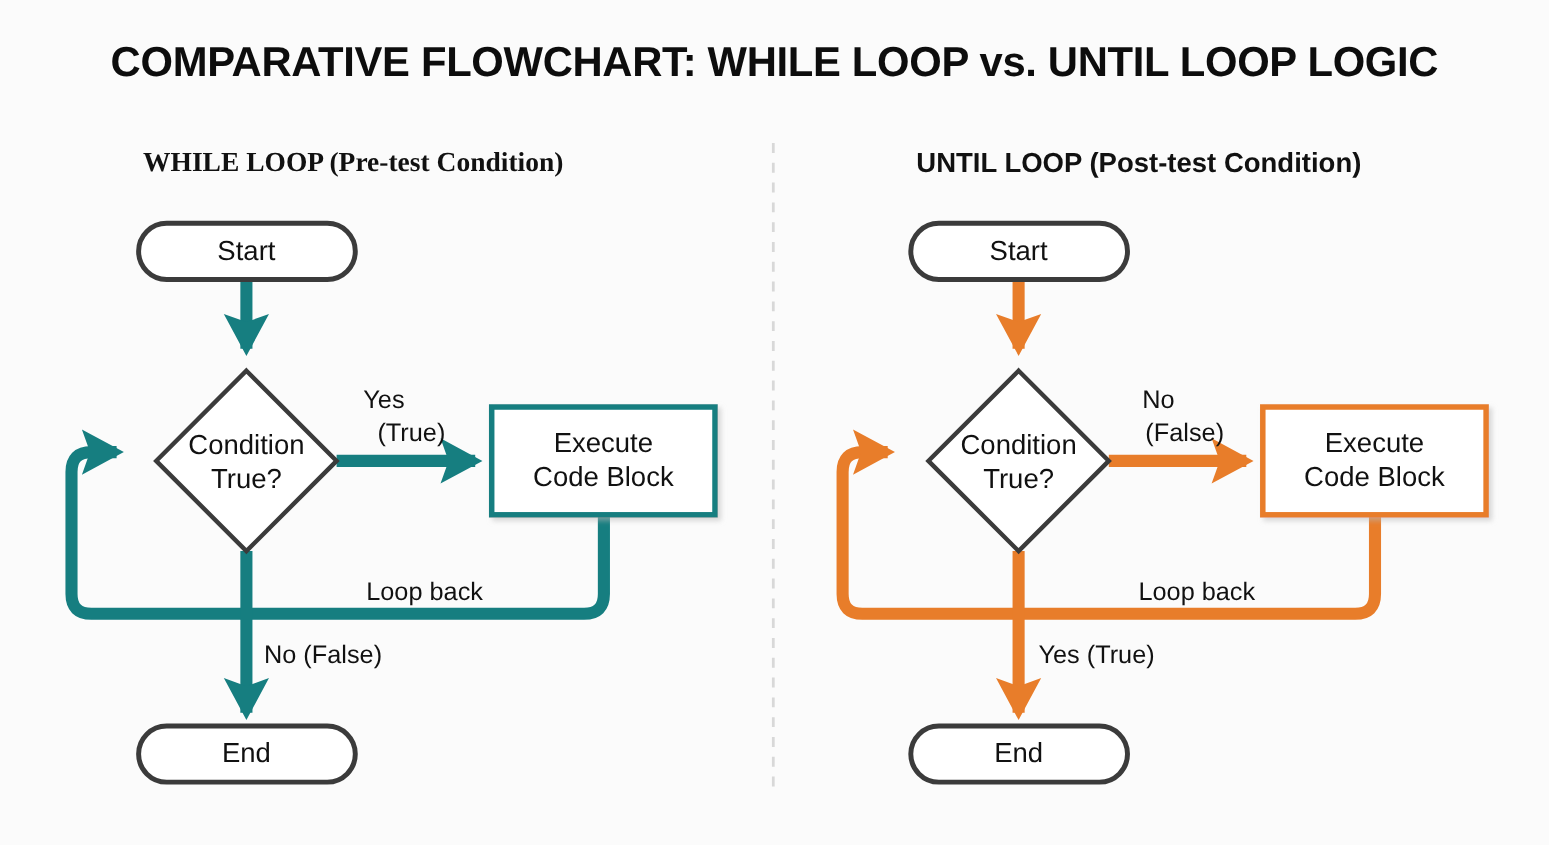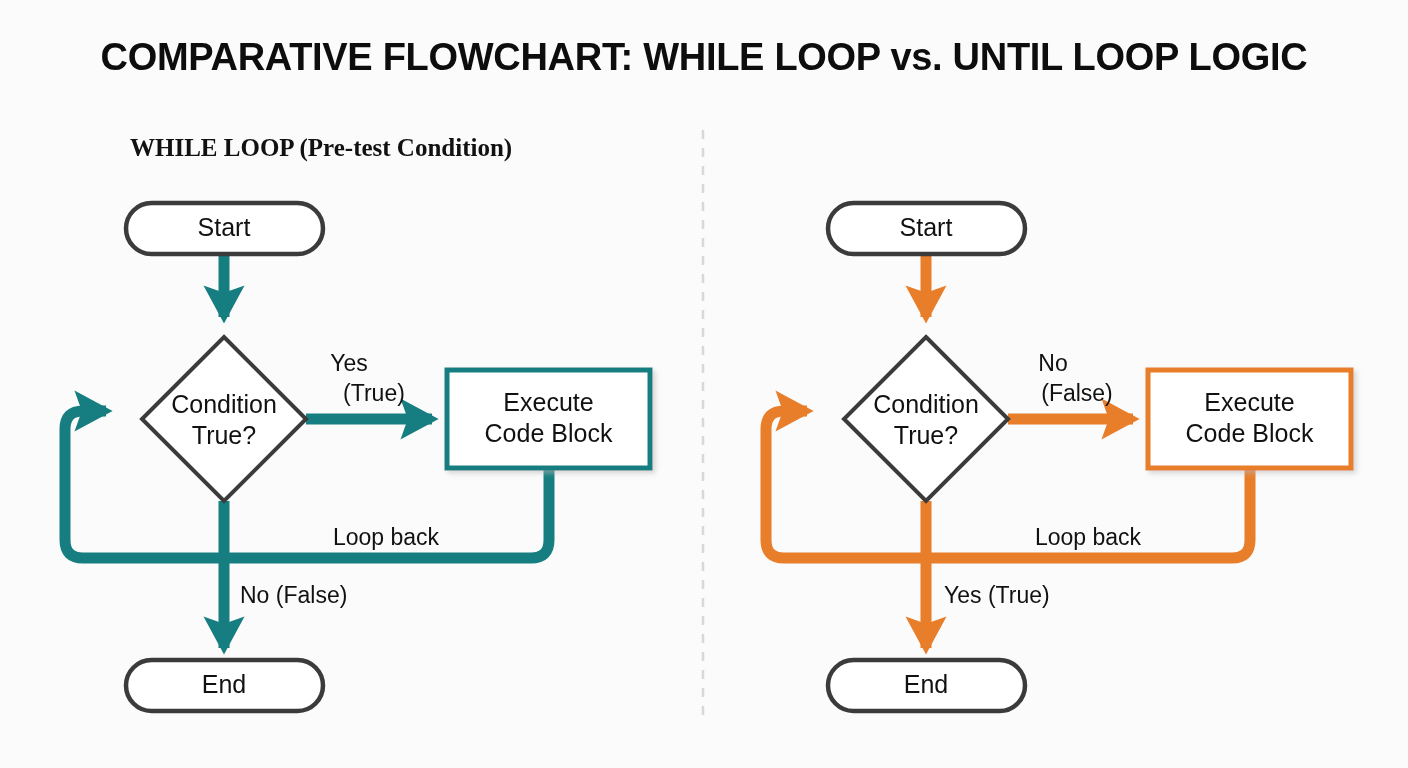--- a/index.html
+++ b/index.html
@@ -94,20 +94,21 @@
 </style>
 </head>
 <body>
 
 <div class="page">
 
   <div class="main-title">COMPARATIVE FLOWCHART: WHILE LOOP vs. UNTIL LOOP LOGIC</div>
 
   <div class="panel-title left">WHILE LOOP (Pre-test Condition)</div>
 
+  <div class="panel-title right">UNTIL LOOP (Post-test Condition)</div>
 
   <svg class="canvas" viewBox="0 0 1408 768">
     <defs>
       <marker id="arrow-teal" viewBox="0 0 12 12" refX="9.2" refY="6" markerWidth="4.0" markerHeight="4.0" orient="auto-start-reverse">
         <path d="M 0.6 0.4 L 11 6 L 0.6 11.6 L 2.6 6 Z" fill="#167e80"></path>
       </marker>
       <marker id="arrow-orange" viewBox="0 0 12 12" refX="9.2" refY="6" markerWidth="4.0" markerHeight="4.0" orient="auto-start-reverse">
         <path d="M 0.6 0.4 L 11 6 L 0.6 11.6 L 2.6 6 Z" fill="#e87d2a"></path>
       </marker>
       <filter id="soft-shadow" x="-20%" y="-20%" width="150%" height="150%">

